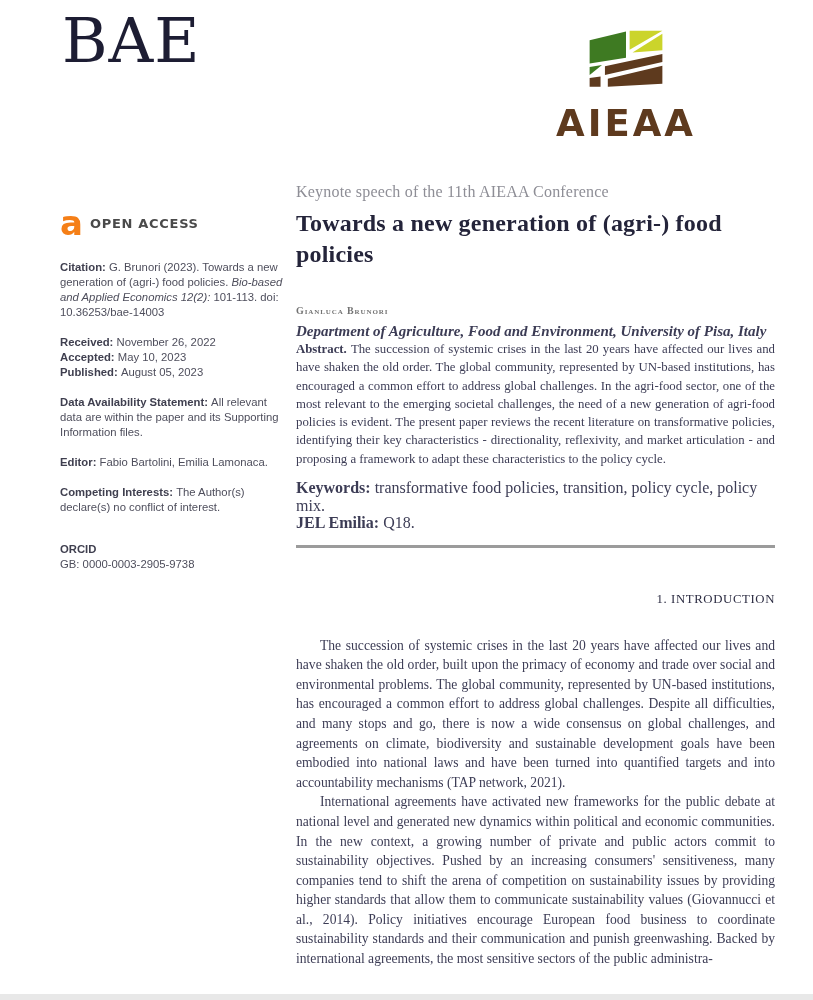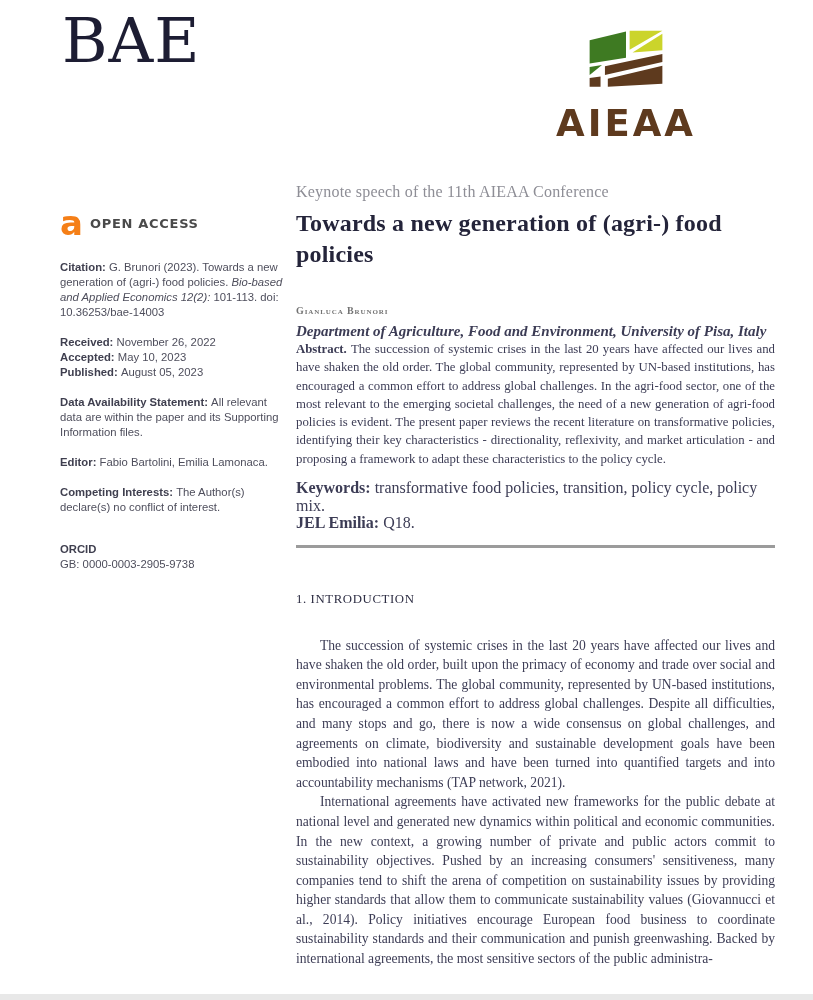--- a/index.html
+++ b/index.html
@@ -61,21 +61,21 @@
     color:#737373; font-weight:600; margin-bottom:7px;
   }
   .affil { font-style:italic; font-weight:600; font-size:15px; line-height:17px; }
   .email { font-style:italic; font-weight:600; font-size:12.6px; line-height:17px; margin-bottom:20px; }
   .email a { color:inherit; text-decoration:none; }
   .abstract { text-align:justify; font-size:12.8px; line-height:18.3px; margin-bottom:11px; }
   .lbl { font-weight:700; }
   .kwline { font-size:16px; line-height:17.5px; text-align:left; }
   .rule { height:3px; background:#9b9b9b; margin-top:13px; }
   .section-h {
-    text-align:left; font-size:12.8px; letter-spacing:0.6px;
+    text-align:right; font-size:12.8px; letter-spacing:0.6px;
     color:#2e2e44; margin-top:44px; margin-bottom:29px; font-weight:400;
   }
   .body-p { text-align:justify; font-size:13.6px; line-height:19.6px; text-indent:24px; margin:0; }
   .page-edge { position:absolute; left:0; bottom:0; width:813px; height:6px; background:#e8e8e8; }
 </style>
 </head>
 <body>
 
 <div class="page">
 

